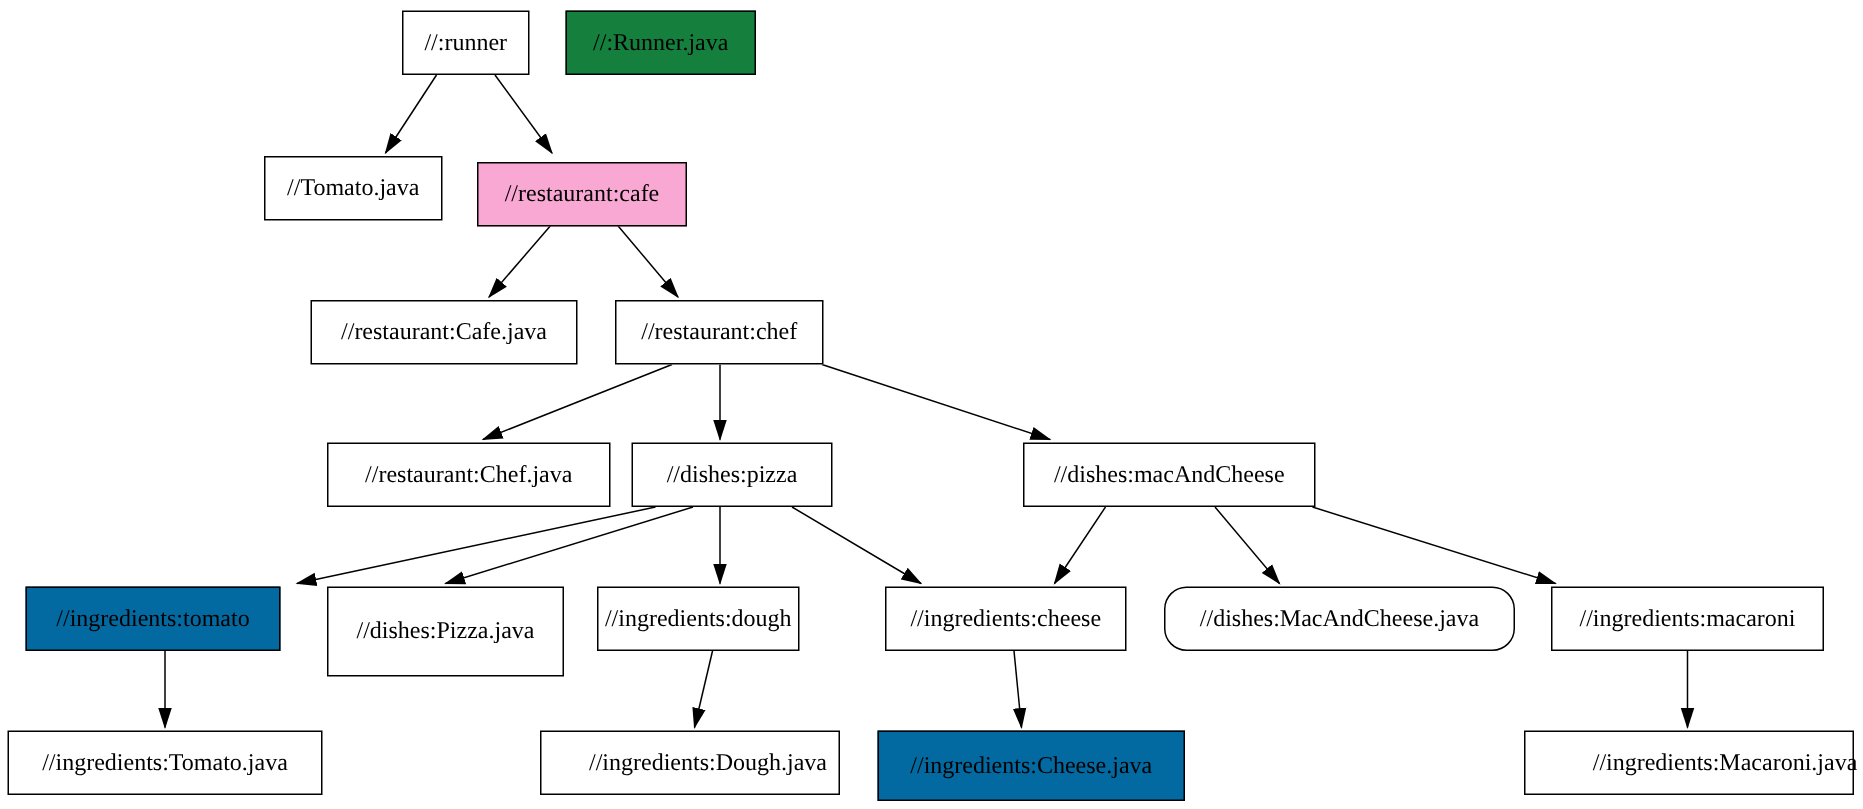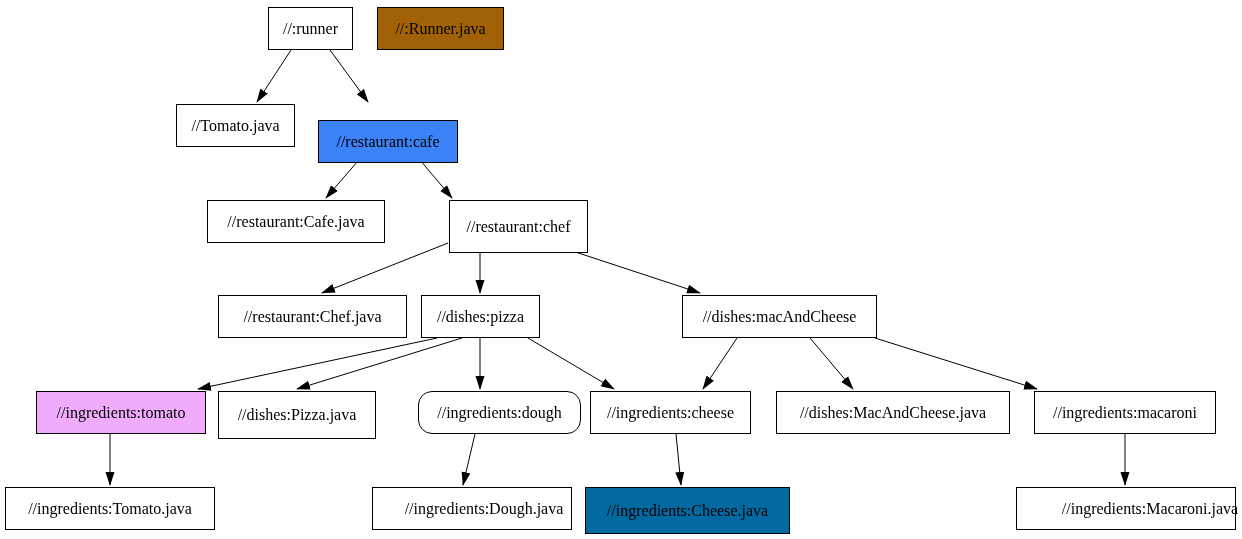--- a/index.html
+++ b/index.html
@@ -64,66 +64,66 @@
         <line x1="110" y1="434" x2="110" y2="485" stroke="#000000" stroke-width="1" marker-end="url(#arrowhead)"></line>
         <line x1="475" y1="434" x2="463" y2="485" stroke="#000000" stroke-width="1" marker-end="url(#arrowhead)"></line>
         <line x1="676" y1="434" x2="681" y2="485" stroke="#000000" stroke-width="1" marker-end="url(#arrowhead)"></line>
         <line x1="1125" y1="434" x2="1125" y2="485" stroke="#000000" stroke-width="1" marker-end="url(#arrowhead)"></line>
       </g>
   </svg>
   <div id="nodes">
       <div class="graph-node" style="left: 268px; top: 7px; width: 85px; height: 43px; border-color: rgb(0, 0, 0); background: rgb(255, 255, 255); color: rgb(0, 0, 0);">
         <span>//:runner</span>
       </div>
-      <div class="graph-node" style="left: 377px; top: 7px; width: 127px; height: 43px; border-color: rgb(0, 0, 0); background: #a16207; color: rgb(0, 0, 0);">
+      <div class="graph-node" style="left: 377px; top: 7px; width: 127px; height: 43px; border-color: rgb(0, 0, 0); background: #15803d; color: rgb(0, 0, 0);">
         <span>//:Runner.java</span>
       </div>
       <div class="graph-node" style="left: 176px; top: 104px; width: 119px; height: 43px; border-color: rgb(0, 0, 0); background: rgb(255, 255, 255); color: rgb(0, 0, 0);">
         <span>//Tomato.java</span>
       </div>
-      <div class="graph-node" style="left: 318px; top: 120px; width: 140px; height: 43px; border-color: rgb(0, 0, 0); background: #3b82f6; color: rgb(0, 0, 0);">
+      <div class="graph-node" style="left: 318px; top: 108px; width: 140px; height: 43px; border-color: rgb(0, 0, 0); background: #f9a8d4; color: rgb(0, 0, 0);">
         <span>//restaurant:cafe</span>
       </div>
       <div class="graph-node" style="left: 207px; top: 200px; width: 178px; height: 43px; border-color: rgb(0, 0, 0); background: rgb(255, 255, 255); color: rgb(0, 0, 0);">
         <span>//restaurant:Cafe.java</span>
       </div>
-      <div class="graph-node" style="left: 410px; top: 200px; width: 139px; height: 53px; border-color: rgb(0, 0, 0); background: rgb(255, 255, 255); color: rgb(0, 0, 0); margin-left: 39px;">
+      <div class="graph-node" style="left: 410px; top: 200px; width: 139px; height: 43px; border-color: rgb(0, 0, 0); background: rgb(255, 255, 255); color: rgb(0, 0, 0);">
         <span>//restaurant:chef</span>
       </div>
       <div class="graph-node" style="left: 218px; top: 295px; width: 189px; height: 43px; border-color: rgb(0, 0, 0); background: rgb(255, 255, 255); color: rgb(0, 0, 0);">
         <span>//restaurant:Chef.java</span>
       </div>
-      <div class="graph-node" style="left: 421px; top: 295px; width: 119px; height: 43px; border-color: rgb(0, 0, 0); background: rgb(255, 255, 255); color: rgb(0, 0, 0);">
+      <div class="graph-node" style="left: 421px; top: 295px; width: 134px; height: 43px; border-color: rgb(0, 0, 0); background: rgb(255, 255, 255); color: rgb(0, 0, 0);">
         <span>//dishes:pizza</span>
       </div>
       <div class="graph-node" style="left: 682px; top: 295px; width: 195px; height: 43px; border-color: rgb(0, 0, 0); background: rgb(255, 255, 255); color: rgb(0, 0, 0);">
         <span>//dishes:macAndCheese</span>
       </div>
-      <div class="graph-node" style="left: 36px; top: 391px; width: 170px; height: 43px; border-color: rgb(0, 0, 0); background: #f0abfc; color: rgb(0, 0, 0);">
+      <div class="graph-node" style="left: 17px; top: 391px; width: 170px; height: 43px; border-color: rgb(0, 0, 0); background: #0369a1; color: rgb(0, 0, 0);">
         <span>//ingredients:tomato</span>
       </div>
-      <div class="graph-node" style="left: 218px; top: 391px; width: 158px; height: 48px; border-color: rgb(0, 0, 0); background: rgb(255, 255, 255); color: rgb(0, 0, 0);">
+      <div class="graph-node" style="left: 218px; top: 391px; width: 158px; height: 60px; border-color: rgb(0, 0, 0); background: rgb(255, 255, 255); color: rgb(0, 0, 0);">
         <span>//dishes:Pizza.java</span>
       </div>
-      <div class="graph-node" style="left: 418px; top: 391px; width: 163px; height: 43px; border-color: rgb(0, 0, 0); background: rgb(255, 255, 255); color: rgb(0, 0, 0); border-radius: 14px;">
+      <div class="graph-node" style="left: 398px; top: 391px; width: 135px; height: 43px; border-color: rgb(0, 0, 0); background: rgb(255, 255, 255); color: rgb(0, 0, 0);">
         <span>//ingredients:dough</span>
       </div>
       <div class="graph-node" style="left: 590px; top: 391px; width: 161px; height: 43px; border-color: rgb(0, 0, 0); background: rgb(255, 255, 255); color: rgb(0, 0, 0);">
         <span>//ingredients:cheese</span>
       </div>
-      <div class="graph-node" style="left: 776px; top: 391px; width: 234px; height: 43px; border-color: rgb(0, 0, 0); background: rgb(255, 255, 255); color: rgb(0, 0, 0);">
+      <div class="graph-node" style="left: 776px; top: 391px; width: 234px; height: 43px; border-color: rgb(0, 0, 0); background: rgb(255, 255, 255); color: rgb(0, 0, 0); border-radius: 15px;">
         <span>//dishes:MacAndCheese.java</span>
       </div>
       <div class="graph-node" style="left: 1034px; top: 391px; width: 182px; height: 43px; border-color: rgb(0, 0, 0); background: rgb(255, 255, 255); color: rgb(0, 0, 0);">
         <span>//ingredients:macaroni</span>
       </div>
       <div class="graph-node" style="left: 5px; top: 487px; width: 210px; height: 43px; border-color: rgb(0, 0, 0); background: rgb(255, 255, 255); color: rgb(0, 0, 0);">
         <span>//ingredients:Tomato.java</span>
       </div>
-      <div class="graph-node" style="left: 372px; top: 487px; width: 200px; height: 43px; border-color: rgb(0, 0, 0); background: rgb(255, 255, 255); color: rgb(0, 0, 0); padding-left: 24px;">
+      <div class="graph-node" style="left: 360px; top: 487px; width: 200px; height: 43px; border-color: rgb(0, 0, 0); background: rgb(255, 255, 255); color: rgb(0, 0, 0); padding-left: 24px;">
         <span>//ingredients:Dough.java</span>
       </div>
       <div class="graph-node" style="left: 585px; top: 487px; width: 205px; height: 47px; border-color: rgb(0, 0, 0); background: #0369a1; color: rgb(0, 0, 0);">
         <span>//ingredients:Cheese.java</span>
       </div>
       <div class="graph-node" style="left: 1016px; top: 487px; width: 220px; height: 43px; border-color: rgb(0, 0, 0); background: rgb(255, 255, 255); color: rgb(0, 0, 0); padding-left: 48px;">
         <span>//ingredients:Macaroni.java</span>
       </div>
     </div>
 </div>

